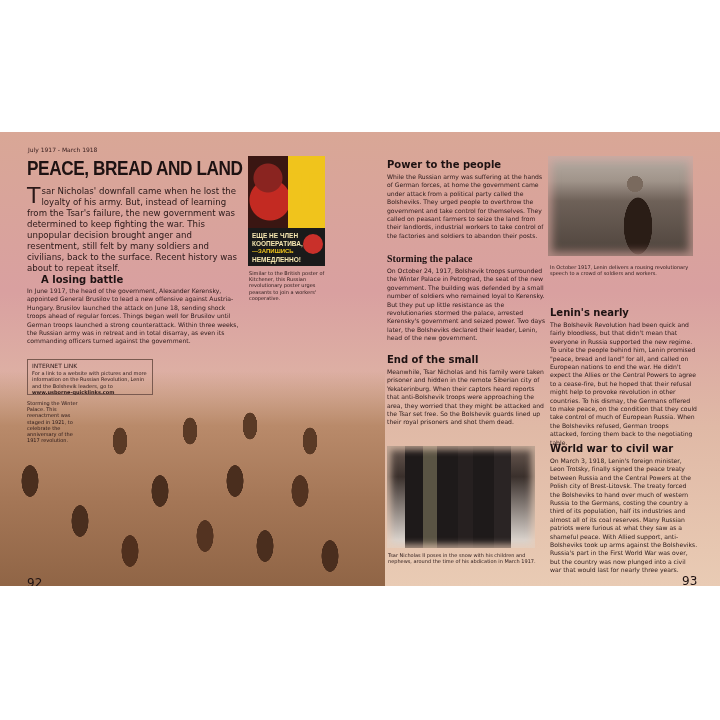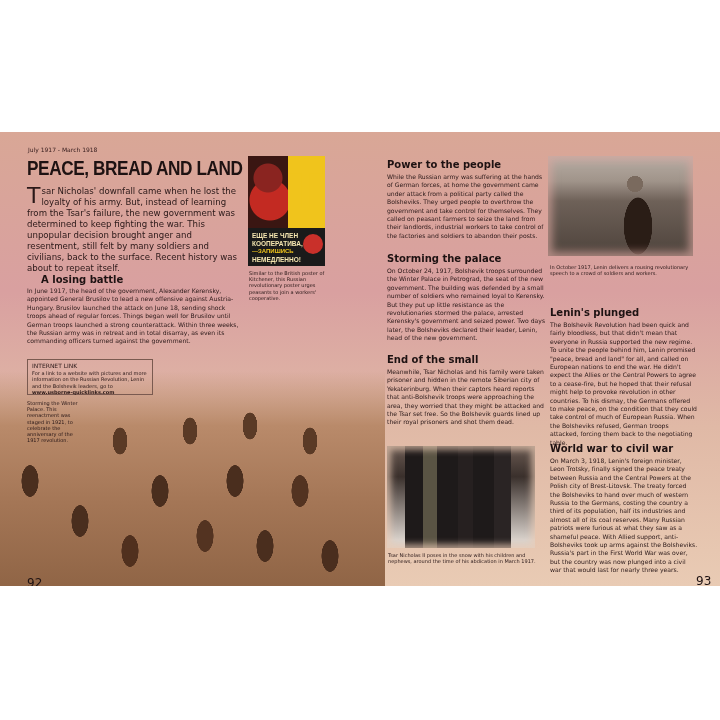--- a/index.html
+++ b/index.html
@@ -98,34 +98,34 @@
     </div>
     <div class="poster-caption">Similar to the British poster of Kitchener, this Russian revolutionary poster urges peasants to join a workers' cooperative.</div>
 
     <div class="page-num" style="left:27px; top:440px;">92</div>
   </div>
 
   <div class="page-right">
     <div class="h2" style="left:27px; top:23px;">Power to the people</div>
     <div class="body" style="left:27px; top:37px; width:160px;">While the Russian army was suffering at the hands of German forces, at home the government came under attack from a political party called the Bolsheviks. They urged people to overthrow the government and take control for themselves. They called on peasant farmers to seize the land from their landlords, industrial workers to take control of the factories and soldiers to abandon their posts.</div>
 
-    <div class="h2" style="left:27px; top:117px;">Storming the palace</div>
+    <div class="h2" style="left:27px; top:117px;font-family:Liberation Serif, serif;">Storming the palace</div>
     <div class="body" style="left:27px; top:131px; width:160px;">On October 24, 1917, Bolshevik troops surrounded the Winter Palace in Petrograd, the seat of the new government. The building was defended by a small number of soldiers who remained loyal to Kerensky. But they put up little resistance as the revolutionaries stormed the palace, arrested Kerensky's government and seized power. Two days later, the Bolsheviks declared their leader, Lenin, head of the new government.</div>
 
     <div class="h2" style="left:27px; top:218px;">End of the small</div>
     <div class="body" style="left:27px; top:232px; width:160px;">Meanwhile, Tsar Nicholas and his family were taken prisoner and hidden in the remote Siberian city of Yekaterinburg. When their captors heard reports that anti-Bolshevik troops were approaching the area, they worried that they might be attacked and the Tsar set free. So the Bolshevik guards lined up their royal prisoners and shot them dead.</div>
 
     <div class="family-photo"></div>
     <div class="family-caption">Tsar Nicholas II poses in the snow with his children and nephews, around the time of his abdication in March 1917.</div>
 
     <div class="lenin-photo"></div>
     <div class="lenin-caption">In October 1917, Lenin delivers a rousing revolutionary speech to a crowd of soldiers and workers.</div>
 
-    <div class="h2" style="left:190px; top:171px;">Lenin's plunged</div>
+    <div class="h2" style="left:190px; top:171px;">Lenin's nearly</div>
     <div class="body" style="left:190px; top:185px; width:148px;">The Bolshevik Revolution had been quick and fairly bloodless, but that didn't mean that everyone in Russia supported the new regime. To unite the people behind him, Lenin promised "peace, bread and land" for all, and called on European nations to end the war. He didn't expect the Allies or the Central Powers to agree to a cease-fire, but he hoped that their refusal might help to provoke revolution in other countries. To his dismay, the Germans offered to make peace, on the condition that they could take control of much of European Russia. When the Bolsheviks refused, German troops attacked, forcing them back to the negotiating table.</div>
 
     <div class="h2" style="left:190px; top:307px;">World war to civil war</div>
     <div class="body" style="left:190px; top:321px; width:148px;">On March 3, 1918, Lenin's foreign minister, Leon Trotsky, finally signed the peace treaty between Russia and the Central Powers at the Polish city of Brest-Litovsk. The treaty forced the Bolsheviks to hand over much of western Russia to the Germans, costing the country a third of its population, half its industries and almost all of its coal reserves. Many Russian patriots were furious at what they saw as a shameful peace. With Allied support, anti-Bolsheviks took up arms against the Bolsheviks. Russia's part in the First World War was over, but the country was now plunged into a civil war that would last for nearly three years.</div>
 
-    <div class="page-num" style="left:322px; top:438px;margin-left:14px;">93</div>
+    <div class="page-num" style="left:322px; top:438px;">93</div>
   </div>
 
 </div>
 
 </body></html>

